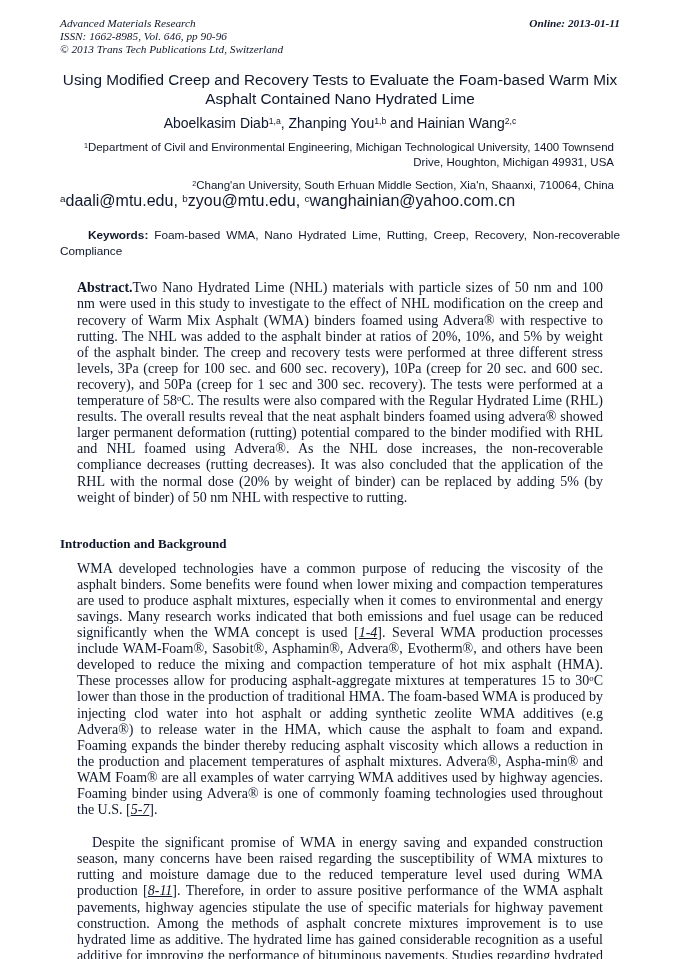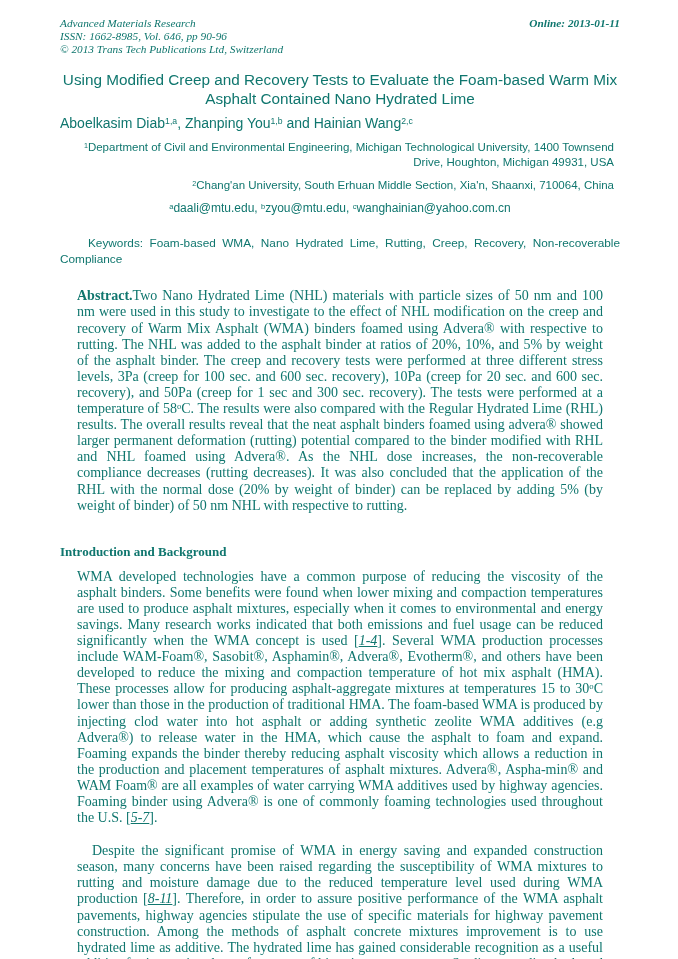--- a/index.html
+++ b/index.html
@@ -1,21 +1,21 @@
 <!DOCTYPE html>
 <html><head>
 <meta charset="utf-8">
 <style>
   html, body { margin: 0; padding: 0; background: #ffffff; }
   .page {
     position: relative;
     width: 678px;
     height: 959px;
     background: #ffffff;
-    color: #0f766e;
+    color: #0f172a;
     overflow: hidden;
     box-sizing: border-box;
     padding: 17px 58px 0 60px;
   }
 
   
   .journal-header {
     display: flex;
     justify-content: space-between;
     align-items: flex-start;
@@ -32,49 +32,49 @@
     margin: 15px auto 0 auto;
     max-width: 562px;
     text-align: center;
     font-family: "Liberation Sans", "DejaVu Sans", sans-serif;
     font-weight: normal;
     font-size: 15.3px;
     line-height: 19px;
   }
   .authors {
     margin-top: 6px;
+    text-align: center;
     font-family: "Liberation Sans", "DejaVu Sans", sans-serif;
     font-size: 14px;
     line-height: 18px;
   }
   .affiliation {
     margin: 8px auto 0 auto;
     max-width: 548px;
     text-align: right;
     font-family: "Liberation Sans", "DejaVu Sans", sans-serif;
     font-size: 11.5px;
     line-height: 15px;
   }
   .emails {
-    margin-top: 8px;
-    text-align: center;
+    text-align: left;
     font-family: "Liberation Sans", "DejaVu Sans", sans-serif;
-    font-size: 12px;
+    font-size: 16px;
     line-height: 15px;
   }
 
   
   .keywords {
     margin: 20px 0 0 0;
     font-family: "Liberation Sans", "DejaVu Sans", sans-serif;
     font-size: 11.8px;
     line-height: 15.5px;
     text-align: justify;
   }
-  .kw-label { font-weight: normal; padding-left: 28px; }
+  .kw-label { font-weight: bold; padding-left: 28px; }
 
   
   .abstract, .body-paragraph {
     margin: 17px;
     font-family: "Liberation Serif", "DejaVu Serif", serif;
     font-size: 14px;
     line-height: 16.1px;
     text-align: justify;
   }
   .abstract { margin-top: 21px; }

